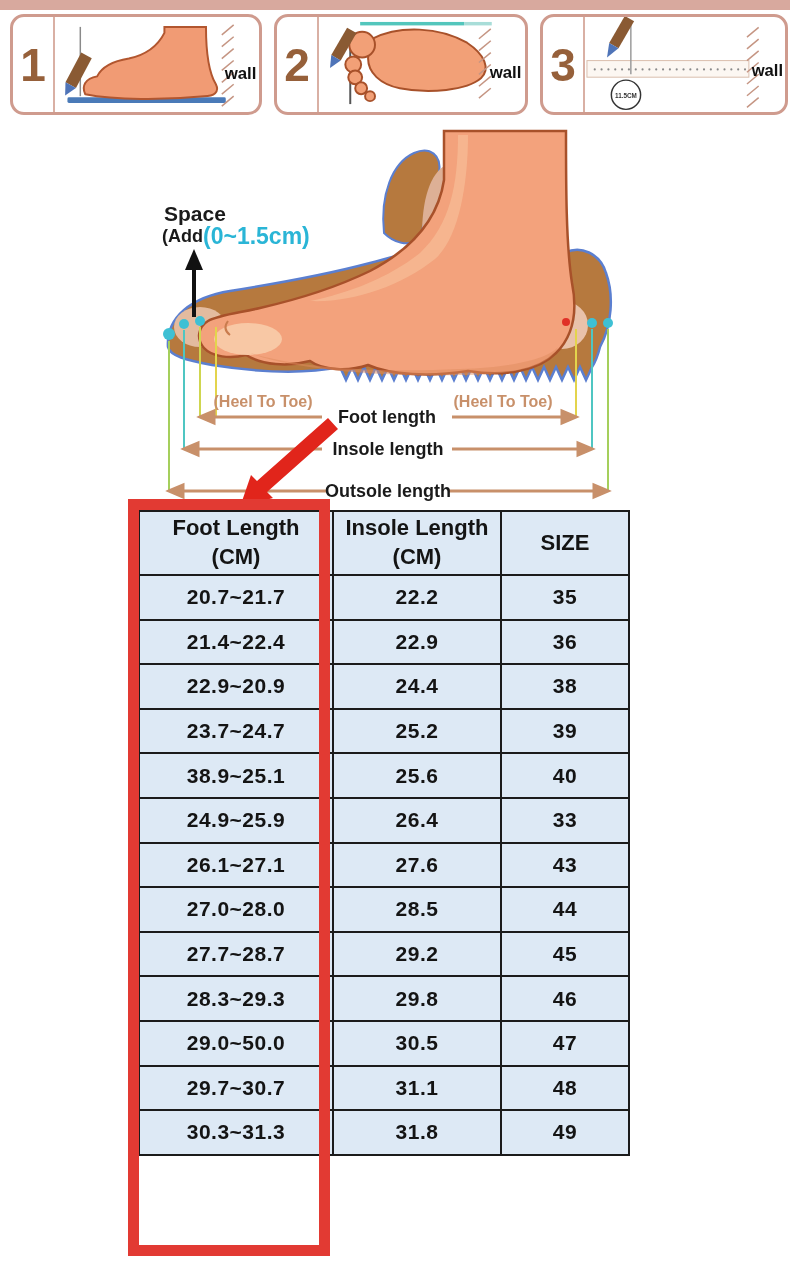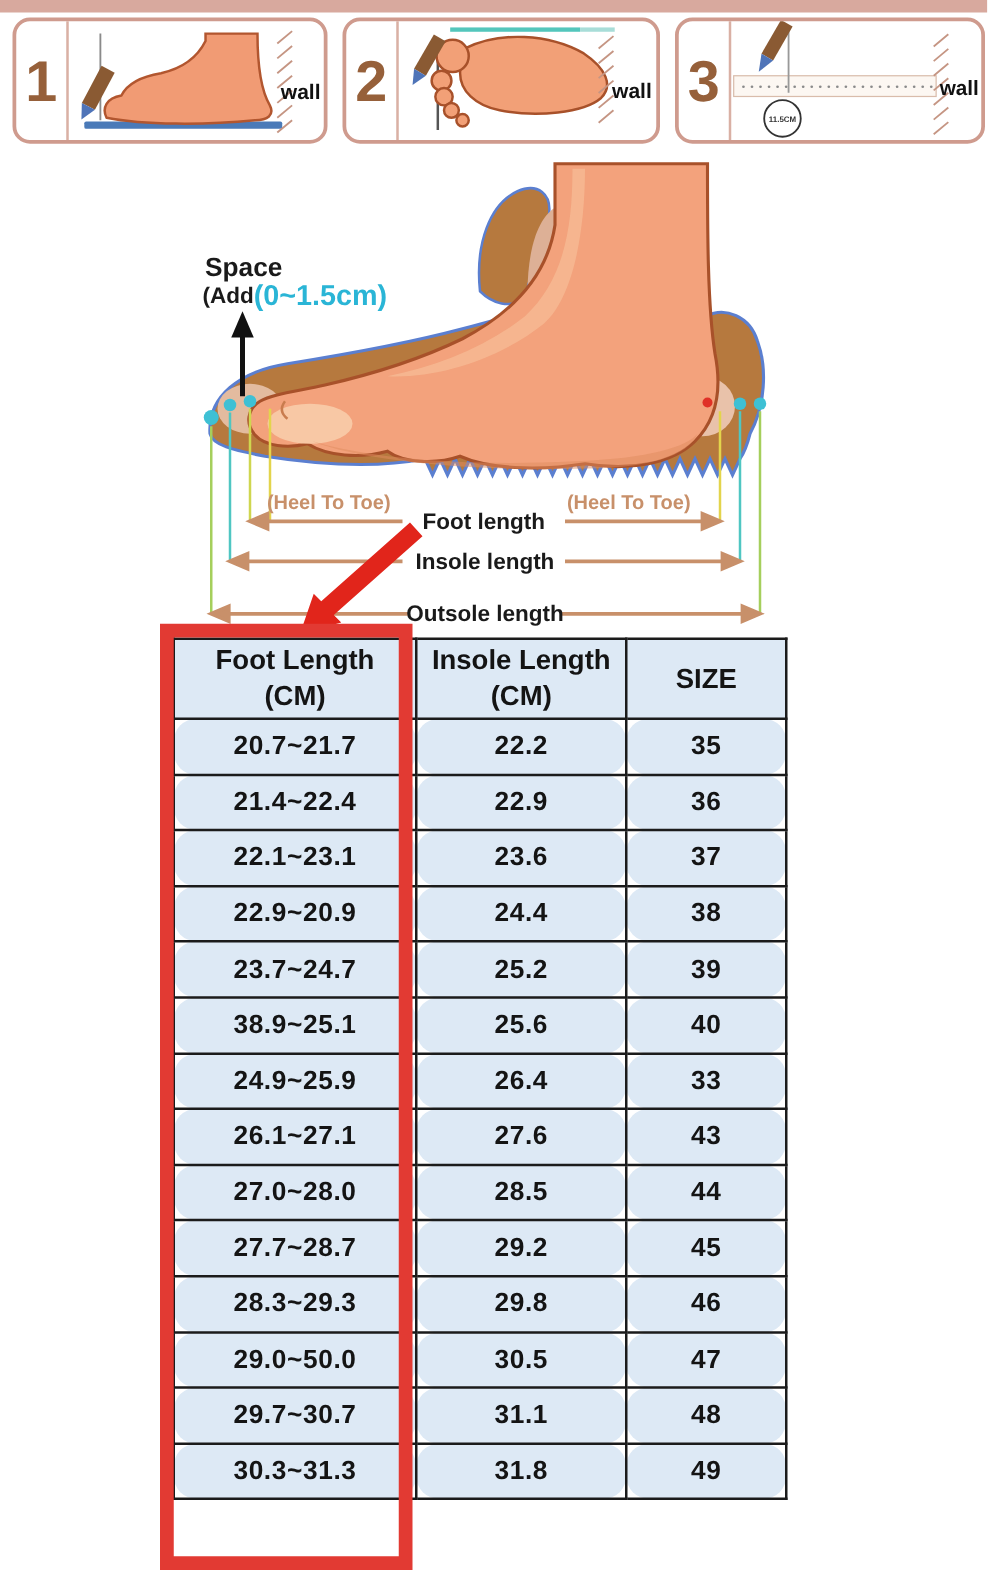--- a/index.html
+++ b/index.html
@@ -19,21 +19,21 @@
   
   #diagram{position:absolute;left:100px;top:125px;width:580px;height:385px;}
   
   #red-rect{position:absolute;left:128px;top:499px;width:202px;height:757px;
     border:11px solid #e23a33;box-sizing:border-box;z-index:5;pointer-events:none;}
   
   #table-wrap{position:absolute;left:138px;top:510px;z-index:2;}
   table{border-collapse:collapse;table-layout:fixed;width:490px;color:#141414;font-weight:bold;}
   th,td{border:2px solid #1b1b1b;background:#dde9f5;text-align:center;vertical-align:middle;padding:0;}
   th{font-size:22px;height:62px;line-height:1.3;white-space:pre-line;}
-  td{font-size:21px;height:42.6px;letter-spacing:0.5px;border-radius:18px;}
+  td{font-size:21px;height:42.6px;letter-spacing:0.5px;}
   text{font-family:"Liberation Sans",sans-serif;}
 </style>
 </head>
 <body>
 
 <div id="root">
 
   <div class="top-strip"></div>
 
   <div class="panel" id="panel1">
@@ -239,25 +239,20 @@
             <td>20.7~21.7</td>
             <td>22.2</td>
             <td>35</td>
           </tr>
         <tr>
             <td>21.4~22.4</td>
             <td>22.9</td>
             <td>36</td>
           </tr>
         <tr>
-            <td>22.1~23.1</td>
-            <td>23.6</td>
-            <td>37</td>
-          </tr>
-        <tr>
             <td>22.9~20.9</td>
             <td>24.4</td>
             <td>38</td>
           </tr>
         <tr>
             <td>23.7~24.7</td>
             <td>25.2</td>
             <td>39</td>
           </tr>
         <tr>

